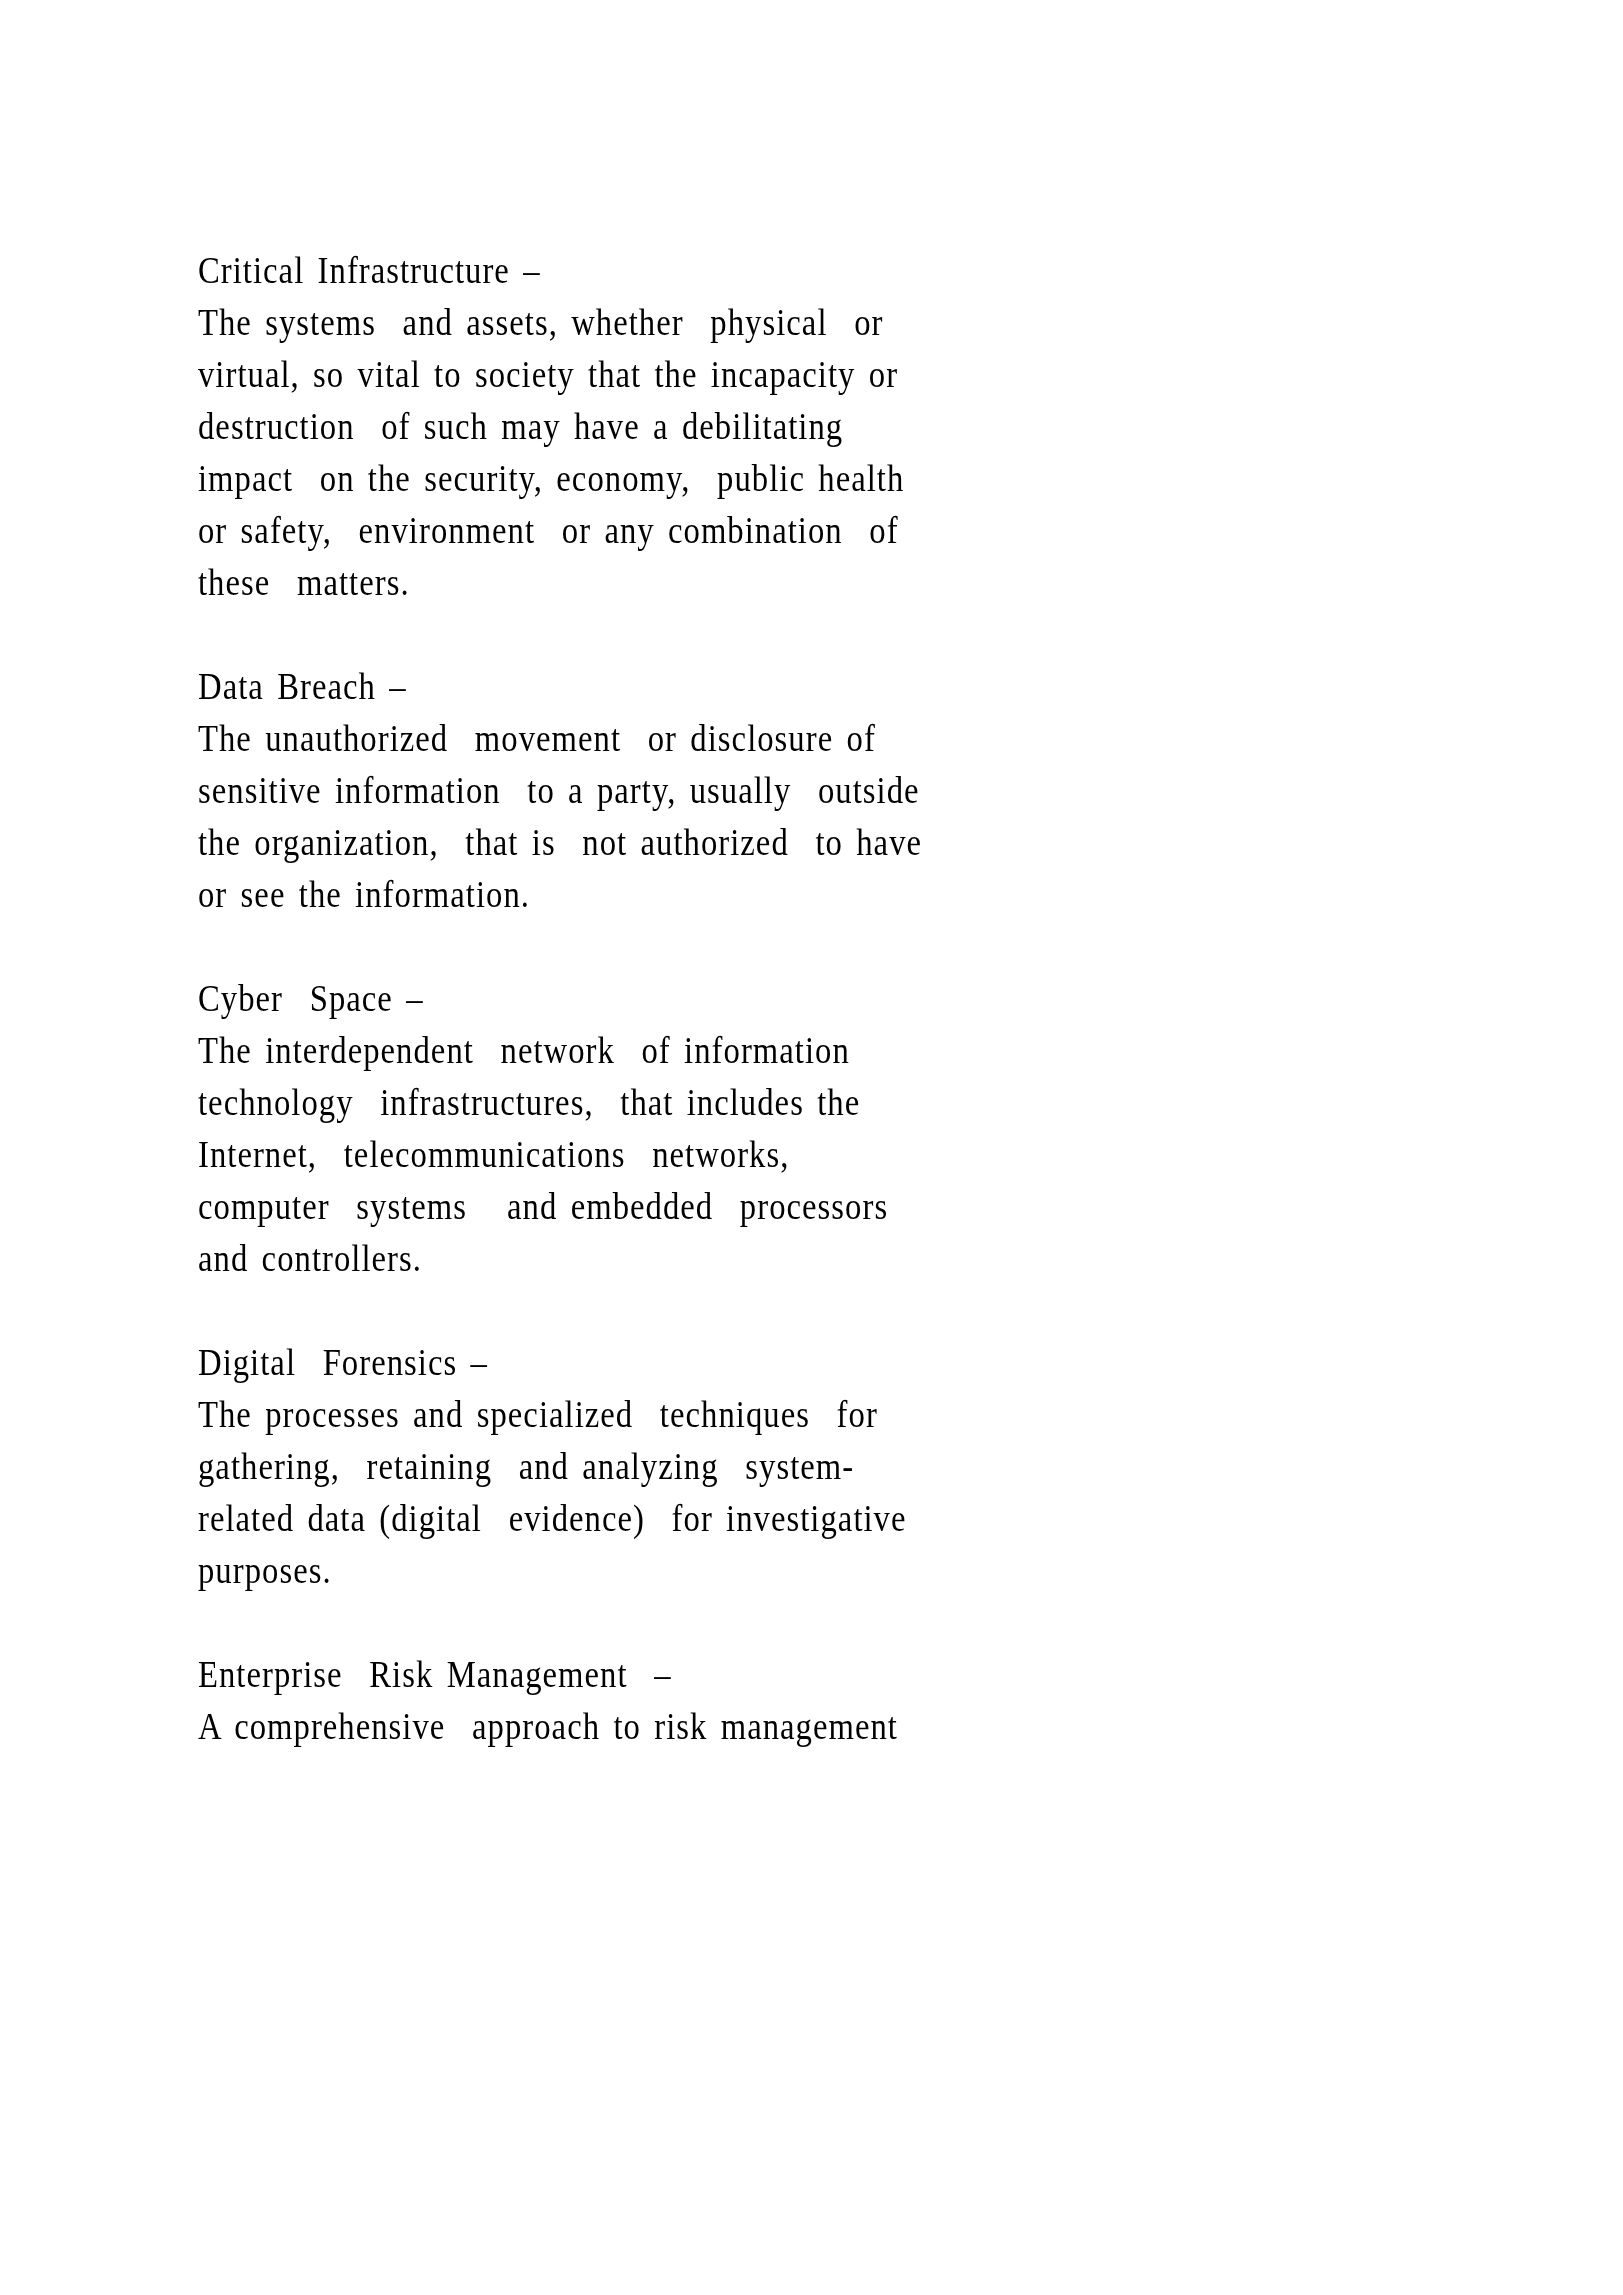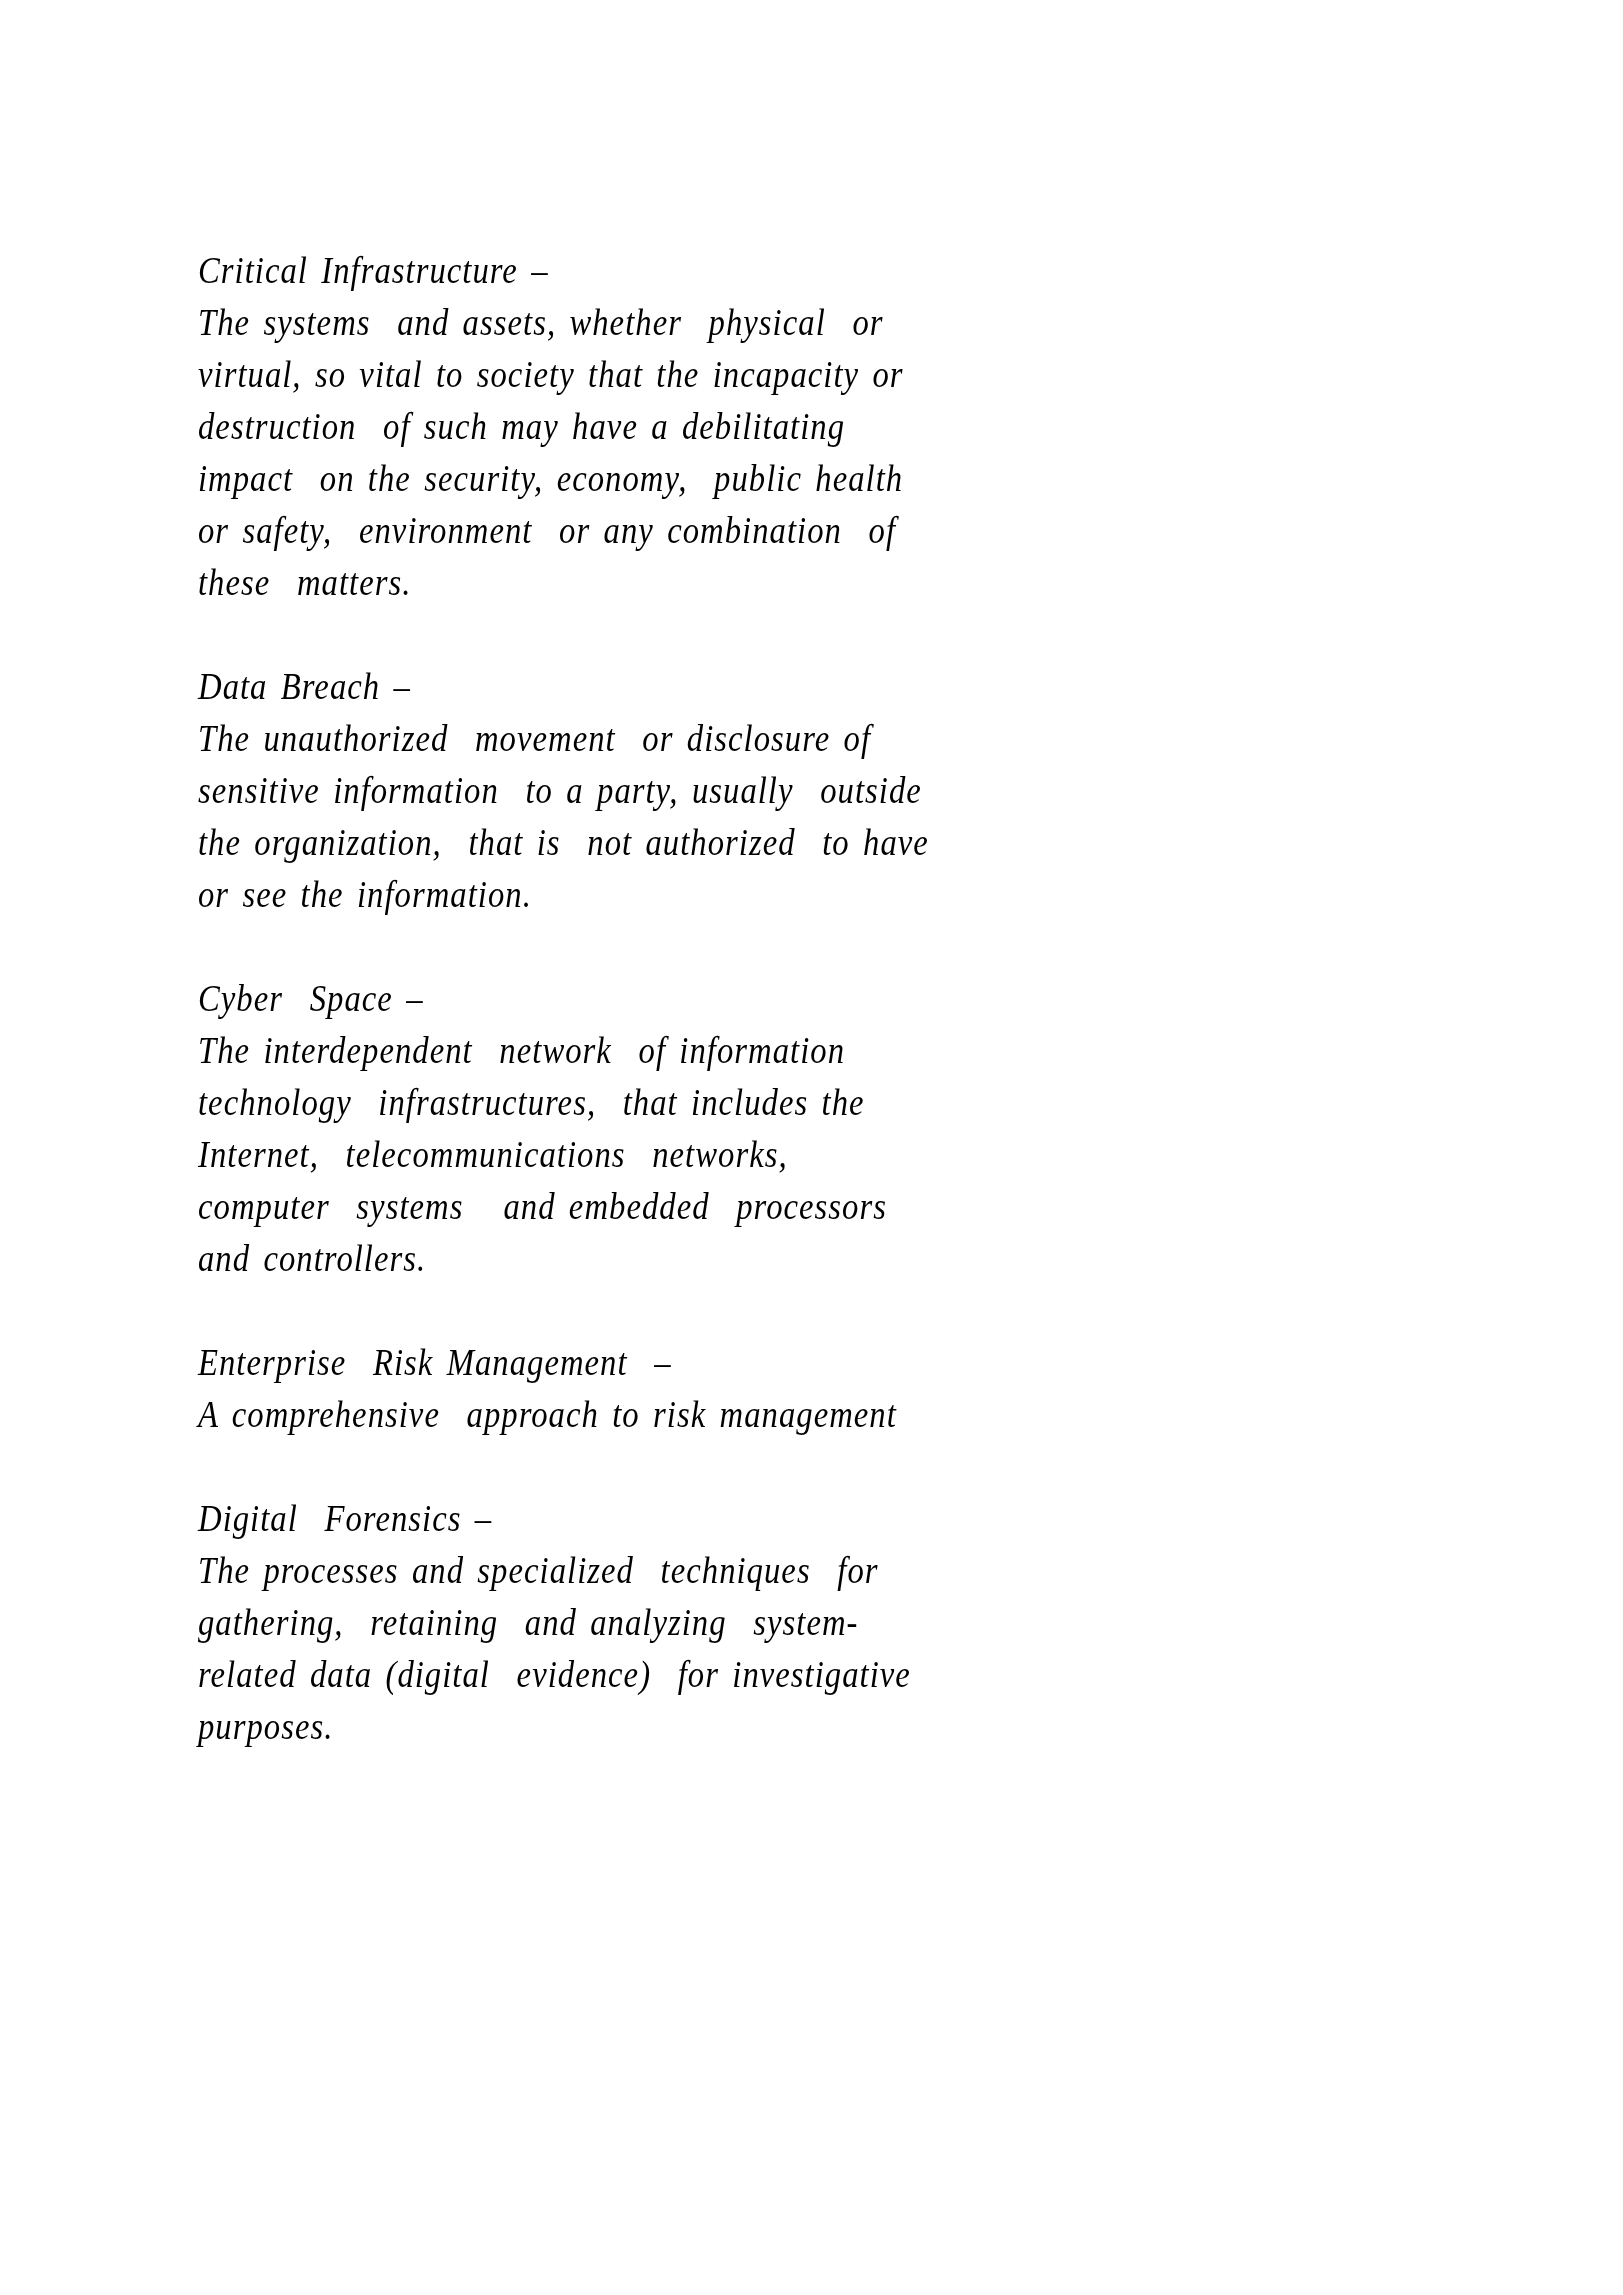--- a/index.html
+++ b/index.html
@@ -16,21 +16,20 @@
       color: #000000;
     }
     .page {
       position: absolute;
       left: 198px;
       top: 244px;
       width: 1268px;
     }
     .entry {
       margin: 0 0 52px 0;
-      font-style: italic;
     }
     .line {
       display: block;
       font-size: 38px;
       line-height: 52px;
       height: 52px;
       white-space: pre;
       transform: scaleX(0.86);
       transform-origin: left center;
       letter-spacing: 1.2px;
@@ -80,33 +79,33 @@
       <span class="line">The interdependent  network  of information</span>
       <span class="line">technology  infrastructures,  that includes the</span>
       <span class="line">Internet,  telecommunications  networks,</span>
       <span class="line">computer  systems   and embedded  processors</span>
       <span class="line">and controllers.</span>
     </div>
   </div>
 
   <div class="entry">
     <div class="term">
-        <span class="line">Enterprise  Risk Management  –</span>
-      </div>
-    <div class="definition">
-      <span class="line">A comprehensive  approach to risk management</span>
-    </div>
-  </div>
-
-  <div class="entry">
-    <div class="term">
         <span class="line">Digital  Forensics –</span>
       </div>
     <div class="definition">
       <span class="line">The processes and specialized  techniques  for</span>
       <span class="line">gathering,  retaining  and analyzing  system-</span>
       <span class="line">related data (digital  evidence)  for investigative</span>
       <span class="line">purposes.</span>
     </div>
   </div>
 
+  <div class="entry">
+    <div class="term">
+        <span class="line">Enterprise  Risk Management  –</span>
+      </div>
+    <div class="definition">
+      <span class="line">A comprehensive  approach to risk management</span>
+    </div>
+  </div>
+
 </div>
 
 
 </body></html>

